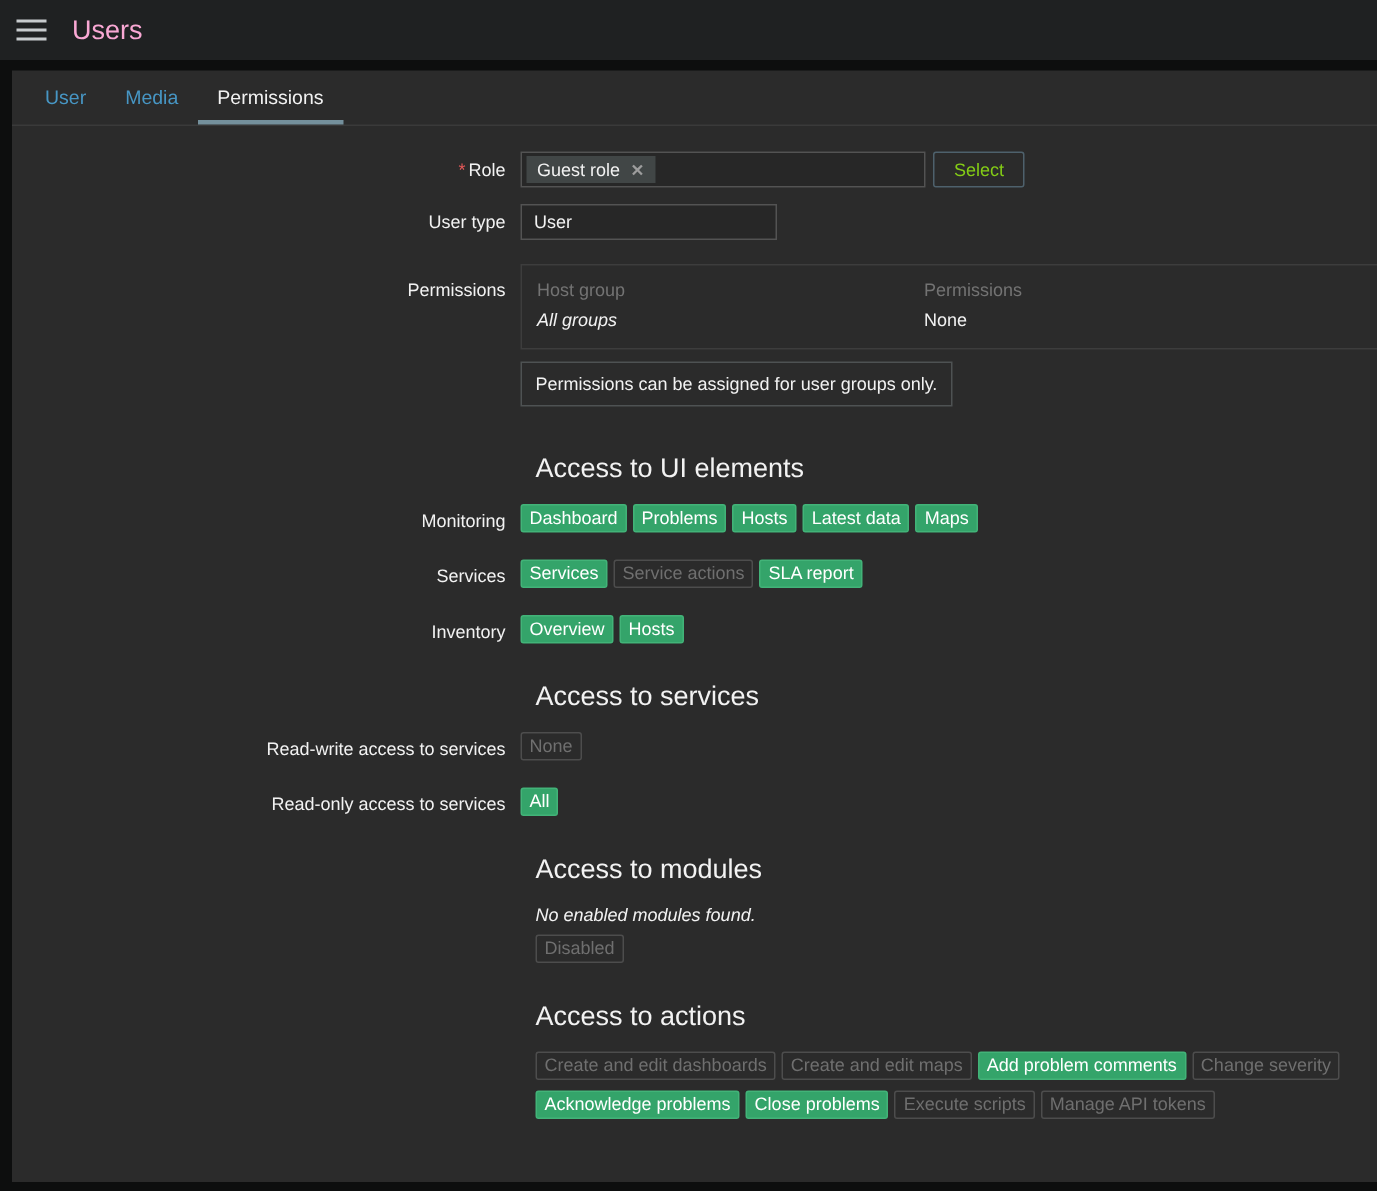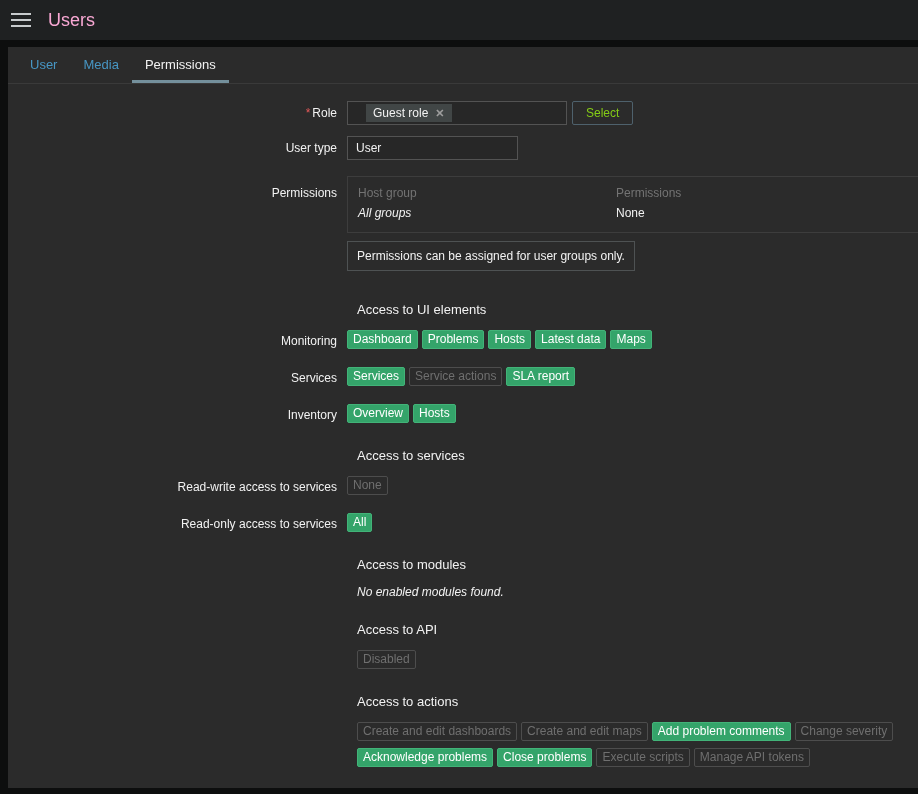--- a/index.html
+++ b/index.html
@@ -34,23 +34,23 @@
   
   form { padding-top: 17px; }
   .form-row { display: flex; align-items: center; margin-bottom: 11px; }
   .form-row.top { align-items: flex-start; }
   .flabel { width: 339px; padding-right: 10px; flex-shrink: 0;
     text-align: right; color: #f2f2f2; }
   .req { color: #e45959; margin-right: 2px; }
   .indent { margin-left: 349px; }
   
   .ms-box {
-    width: 220px; height: 24px; background: #272727;
+    width: 270px; height: 24px; background: #272727;
     border: 1px solid #535353; display: inline-flex; align-items: center;
-    padding: 0 18px; cursor: text;
+    padding: 0 3px; cursor: text;
   }
   .chip {
     background: #414646; color: #f2f2f2; padding: 2px 7px;
     display: inline-flex; align-items: center; gap: 7px; white-space: nowrap;
   }
   .chip-x { color: #9d9d9d; font-size: 11px; font-weight: bold; cursor: pointer; }
   
   .btn {
     background: transparent; border: 1px solid #4e616c; color: #84cc16;
     font-family: inherit; font-size: 12px; padding: 4px 13px; height: 24px;
@@ -68,21 +68,21 @@
   .phead { color: #737373; }
   .phead > div { padding-top: 9px; padding-bottom: 2px; }
   .pdata > div { padding-top: 4px; padding-bottom: 12px; }
   .pdata > div:first-child { font-style: italic; }
   
   .notebox {
     display: inline-block; border: 1px solid #4e5253; padding: 7px 9px;
     margin: 8px 0 20px 0; color: #f2f2f2;
   }
   
-  .sect { font-size: 13px; color: #f2f2f2; margin: 23px 0 13px 349px; }
+  .sect { font-size: 18px; color: #f2f2f2; margin: 23px 0 13px 349px; }
   .sect.first { margin-top: 11px; }
   
   .tags { display: flex; flex-wrap: wrap; align-items: center; }
   .tag {
     display: inline-block; background: #34a46a; border: 1px solid #42b378;
     color: #ffffff; padding: 1px 5px 2px; margin-right: 4px; margin-bottom: 2px;
     border-radius: 2px; white-space: nowrap;
   }
   .tag.off { background: transparent; border-color: #4d4d4d; color: #6f6f6f; }
   .tagrow { margin-bottom: 16px; }
@@ -184,21 +184,20 @@
           <div class="flabel">Read-only access to services</div>
           <div class="tags">
             <span class="tag">All</span>
           </div>
         </div>
       </div>
 
     <div class="sect">Access to modules</div>
     <div class="empty-text">No enabled modules found.</div>
 
-    <div class="sect">Access to API</div>
     <div class="indent tags" id="api-tags">
         <span class="tag off">Disabled</span>
       </div>
 
     <div class="sect">Access to actions</div>
     <div class="indent" id="action-rows">
         <div class="tags tag-line">
           <span class="tag off">Create and edit dashboards</span>
           <span class="tag off">Create and edit maps</span>
           <span class="tag">Add problem comments</span>

